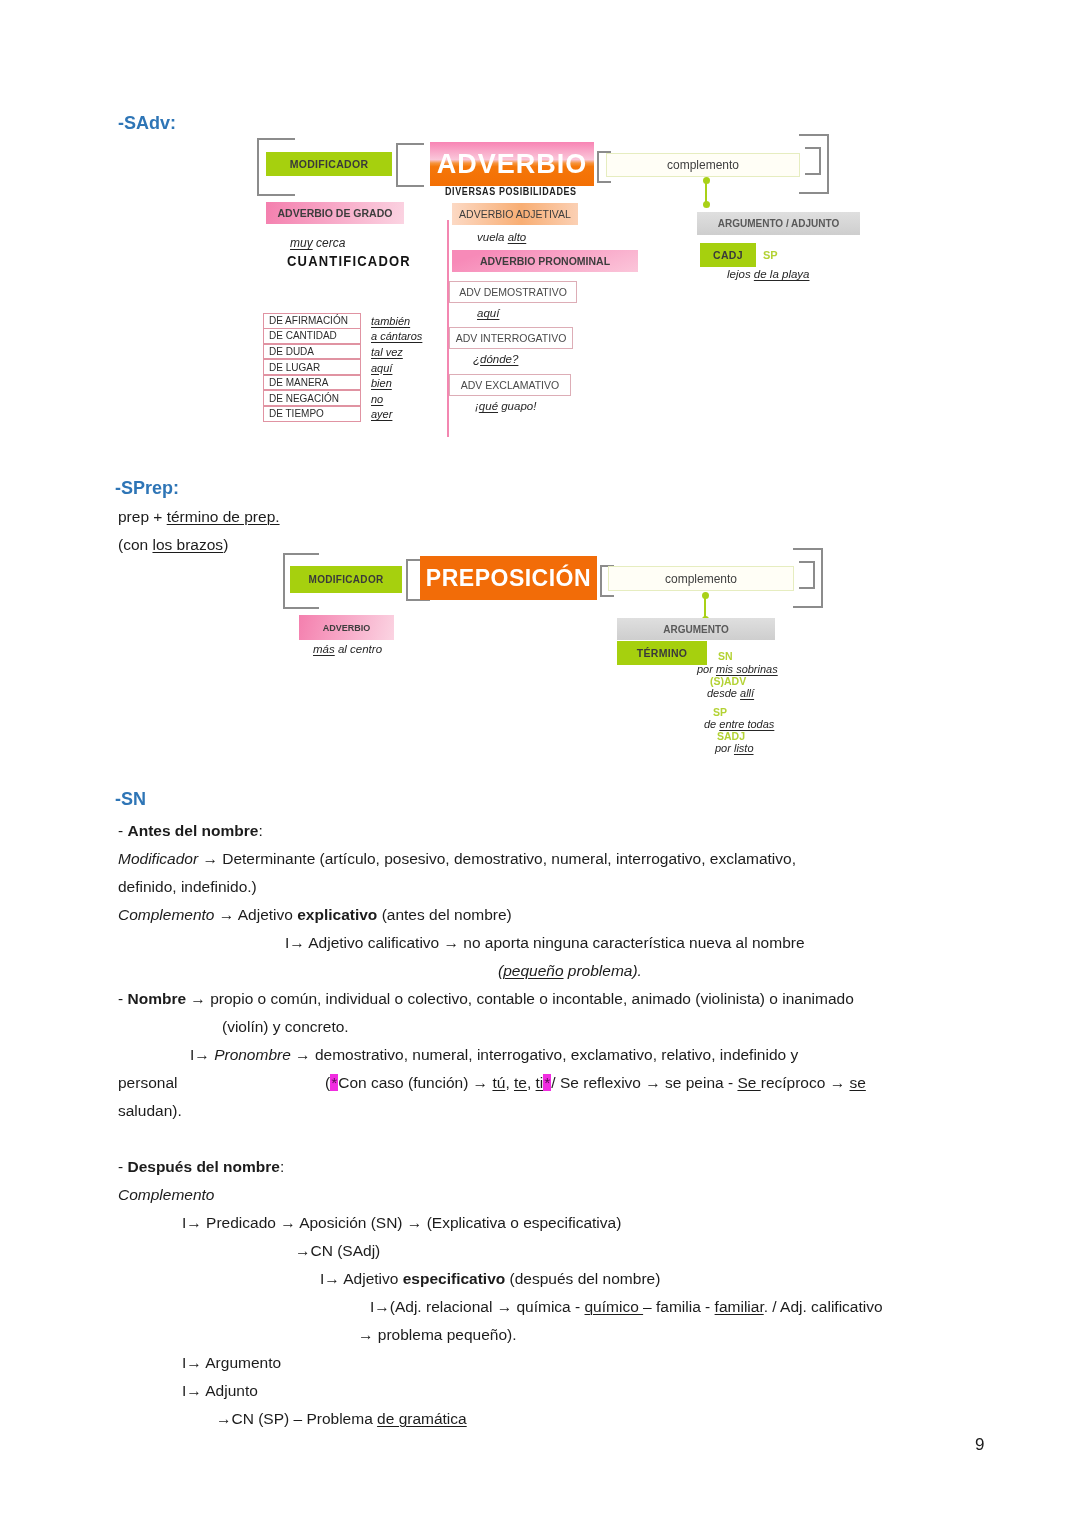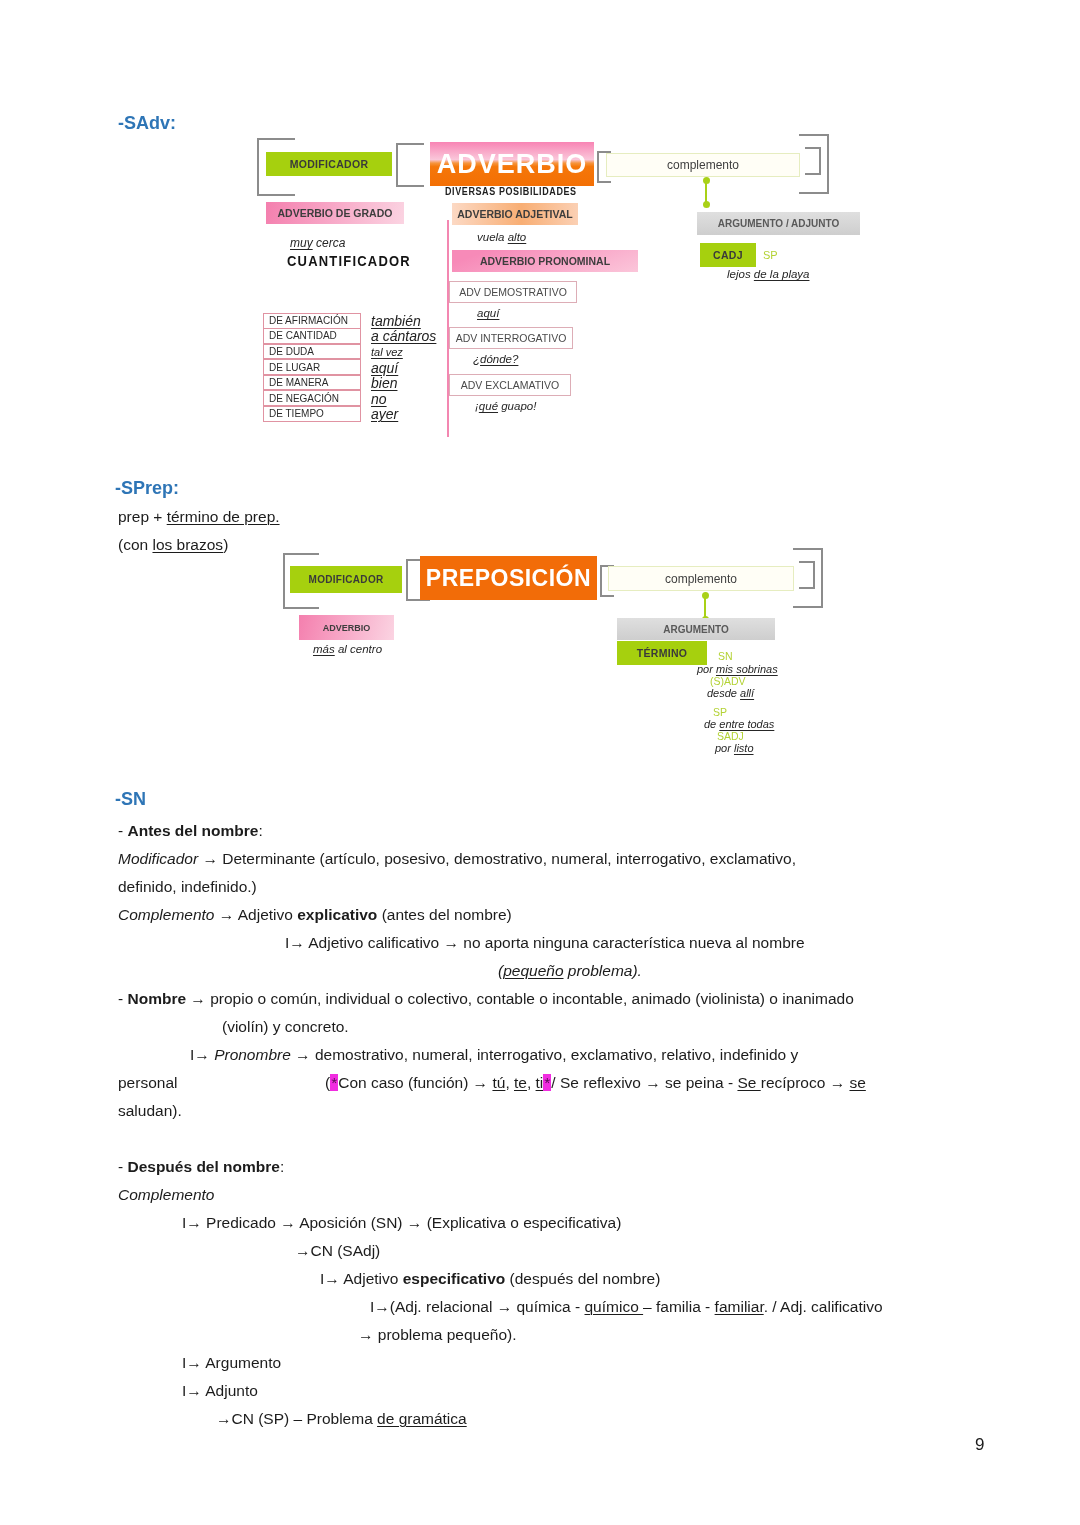--- a/index.html
+++ b/index.html
@@ -15,48 +15,48 @@
   .line u, .ex u { text-decoration:underline; text-decoration-thickness:1.4px; text-underline-offset:2px; }
   .hl { background:#f12ce0; color:#5a0b54; padding:0 1px; }
 
   
   .bx { position:absolute; box-sizing:border-box; display:flex; align-items:center; justify-content:center;
         text-align:center; white-space:nowrap; }
   .green  { background:#a6d00e; color:#3a3a3a; font-weight:700; font-size:10.5px; letter-spacing:.3px; }
   .grayg  { background:linear-gradient(180deg,#dfdfdf,#cecece); color:#595959; font-weight:700; font-size:10px; }
   .pinkg  { background:linear-gradient(105deg,#f47fae 0%,#fbd4e2 100%); color:#3d3d3d; font-weight:700; font-size:10.5px; }
   .pinkg2 { background:linear-gradient(160deg,#f78ab8 15%,#fbc6da 100%); color:#3d3d3d; font-weight:700; font-size:10.5px; }
-  .peachg { background:linear-gradient(90deg,#fcd9c4 0%,#f8ae74 55%,#fbd0b4 100%); color:#3d3d3d; font-weight:700; font-size:10.5px; }
+  .peachg { background:linear-gradient(90deg,#fcd9c4 0%,#f8ae74 55%,#fbd0b4 100%); color:#3d3d3d; font-weight:400; font-size:10.5px; }
   .whitebx{ background:#fff; border:1px solid #ddadb6; color:#4a4a4a; font-weight:400; font-size:10.5px; }
   .comp   { background:#fffef6; border:1.5px solid #e6edc0; color:#3f3f3f; font-size:12px; font-weight:400; }
   .adv-title { background:linear-gradient(180deg,#f884b4 0%,#fac7da 40%,#f6953d 48%,#f5770a 56%,#f36f04 100%);
                color:#fff; font-weight:700; font-size:27px; letter-spacing:1px; }
   .prep-title{ background:#f26c08; color:#fff; font-weight:700; font-size:23px; letter-spacing:.5px; }
 
   .hand  { position:absolute; font-weight:800; font-size:9px; letter-spacing:.6px; color:#1f1f1f; transform:scaleY(1.15); transform-origin:left top; white-space:nowrap; }
   .hand2 { position:absolute; font-weight:800; font-size:13px; letter-spacing:1.2px; color:#141414; transform:scaleY(1.1); transform-origin:left top; white-space:nowrap; }
 
   .brkl { position:absolute; border-left:2px solid #8c8c8c; border-top:2px solid #8c8c8c; border-bottom:2px solid #8c8c8c; }
   .brkr { position:absolute; border-right:2px solid #8c8c8c; border-top:2px solid #8c8c8c; border-bottom:2px solid #8c8c8c; }
 
   .conn { position:absolute; width:2px; background:#a9d117; }
   .conn::before,.conn::after { content:""; position:absolute; left:-2.5px; width:7px; height:7px; border-radius:50%; background:#a9d117; }
   .conn::before { top:-5px; } .conn::after { bottom:-5px; }
   .vline { position:absolute; width:2px; background:#f387b1; }
 
   .ex { position:absolute; font-style:italic; font-size:11.5px; color:#262626; white-space:nowrap; }
-  .glabel { position:absolute; color:#b3d234; font-weight:400; font-size:10.5px; white-space:nowrap;text-align:right; }
+  .glabel { position:absolute; color:#b3d234; font-weight:700; font-size:10.5px; white-space:nowrap;text-align:right; }
 
   
   .tbl { position:absolute; left:263px; top:313px; }
   .trow { display:flex; align-items:center; height:15.6px; }
   .tcell { box-sizing:border-box; width:98px; height:15.6px; border:1px solid #e093a2; margin-top:-1px;
            display:flex; align-items:center; padding-left:5px; font-size:10px; color:#2b2b2b; background:#fff; }
   .trow:first-child .tcell { margin-top:0; }
-  .tej { margin-left:10px; font-style:italic; font-size:14px; color:#222; text-decoration:underline; text-underline-offset:2px; }
+  .tej { margin-left:10px; font-style:italic; font-size:11px; color:#222; text-decoration:underline; text-underline-offset:2px; }
   .trow:nth-child(3) .tej { font-size:11px; }
 
   .pagenum { position:absolute; font-size:17px; color:#1c1c1c; }
 </style>
 </head>
 <body>
 
 <div class="page">
 
   <div class="bluehead" style="left:118px; top:113px;">-SAdv:</div>

